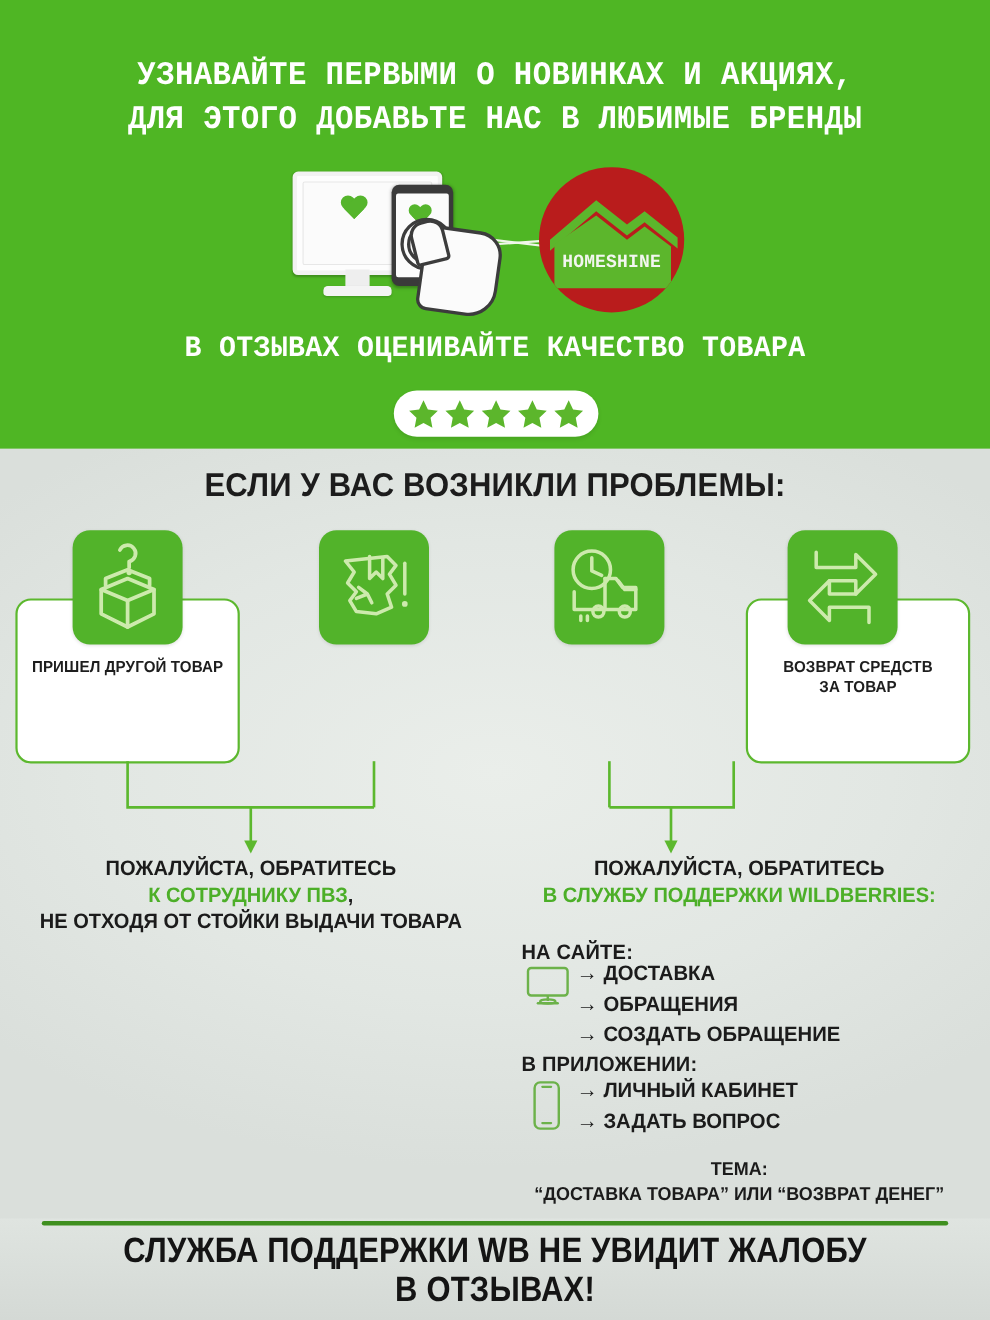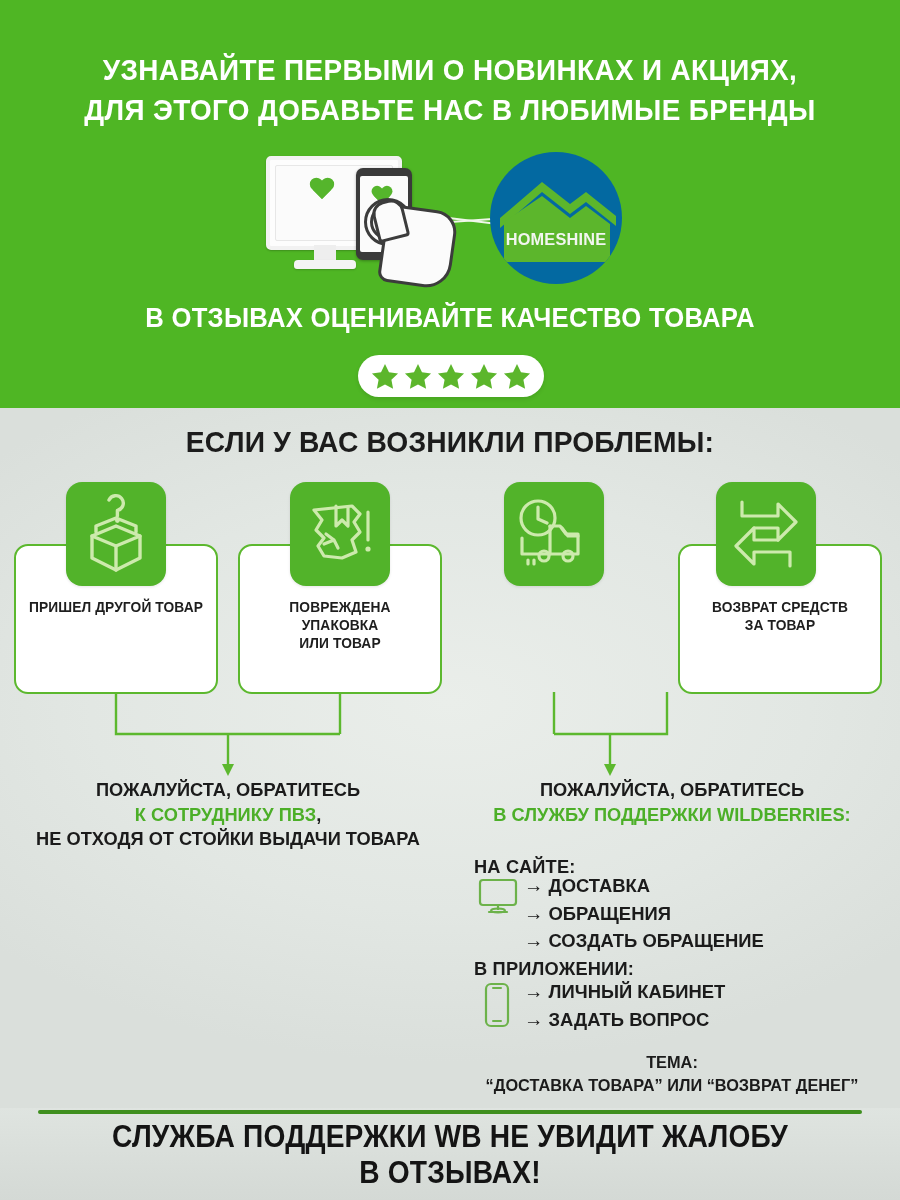--- a/index.html
+++ b/index.html
@@ -6,21 +6,21 @@
   body{
     width:900px;height:1200px;overflow:hidden;
     font-family:"Liberation Sans","DejaVu Sans",sans-serif;
     background:#e3e8e4;
   }
   .page{position:relative;width:900px;height:1200px;}
 
   
   .hero{
     position:absolute;left:0;top:0;width:900px;height:408px;
-    background:#4fb624;overflow:hidden;
+    background:#4fb624;overflow:hidden;font-family:Liberation Mono, monospace;
   }
   .hero-title{
     position:absolute;left:0;top:50px;width:900px;
     text-align:center;color:#ffffff;
     font-size:30px;font-weight:bold;line-height:1.32;
     letter-spacing:.4px;
     transform:scaleX(.93);transform-origin:center top;
   }
   .hero-title .l2{display:block;}
 
@@ -87,21 +87,21 @@
     position:absolute;left:150px;top:62px;width:110px;height:26px;
   }
   .wire i{
     position:absolute;left:0;top:0;width:108px;height:2px;background:#f0f7ea;
     transform:rotate(7deg);transform-origin:0 0;
   }
   .wire i.b{top:12px;transform:rotate(-4deg);}
 
   .logo-badge{
     position:absolute;left:232px;top:2px;width:132px;height:132px;
-    border-radius:50%;background:#0369a1;overflow:hidden;
+    border-radius:50%;background:#b91c1c;overflow:hidden;
   }
   .roof{position:absolute;left:0;top:0;width:132px;height:132px;}
   .logo-word{
     position:absolute;left:0;top:78px;width:132px;text-align:center;
     color:#f2f6ef;font-size:17px;font-weight:bold;letter-spacing:.2px;
     transform:scaleX(.96);
   }
 
   
   .hero-sub{
@@ -290,26 +290,20 @@
           <path d="M43 18 a7.5 7.5 0 1 1 8.4 10.5 v5.5"></path>
           <path d="M26 54 L50 44 L74 54 L50 64 Z"></path>
           <path d="M30 50 L30 44 L50 36 L70 44 L70 50"></path>
           <path d="M26 54 L26 76 L50 88 L74 76 L74 54"></path>
           <path d="M50 64 L50 88"></path>
         </g>
         <circle cx="51.4" cy="38.5" r="2.4" fill="#cdeaad"></circle>
       </svg>
     </div>
 
-    <div class="card c2">
-      <div class="card-label">
-        <span>ПОВРЕЖДЕНА УПАКОВКА</span><br>
-        <span>ИЛИ ТОВАР</span>
-      </div>
-    </div>
     <div class="tile t2">
       <svg width="100" height="104" viewBox="0 0 100 104">
         <g fill="none" stroke="#cdeaad" stroke-width="3.2" stroke-linejoin="round" stroke-linecap="round">
           <path d="M24 28 L62 24 L70 32 L64 40 L70 50 L62 58 L66 70 L52 76 L34 74 L28 64 L34 56 L26 48 L32 38 Z"></path>
           <path d="M46 24 L46 44 L52 38 L58 44 L58 25"></path>
           <path d="M44 58 L34 62 M44 58 L36 52 M44 58 L48 66"></path>
           <path d="M78 30 L78 58"></path>
         </g>
         <circle cx="78" cy="67" r="2.6" fill="#cdeaad"></circle>
       </svg>

